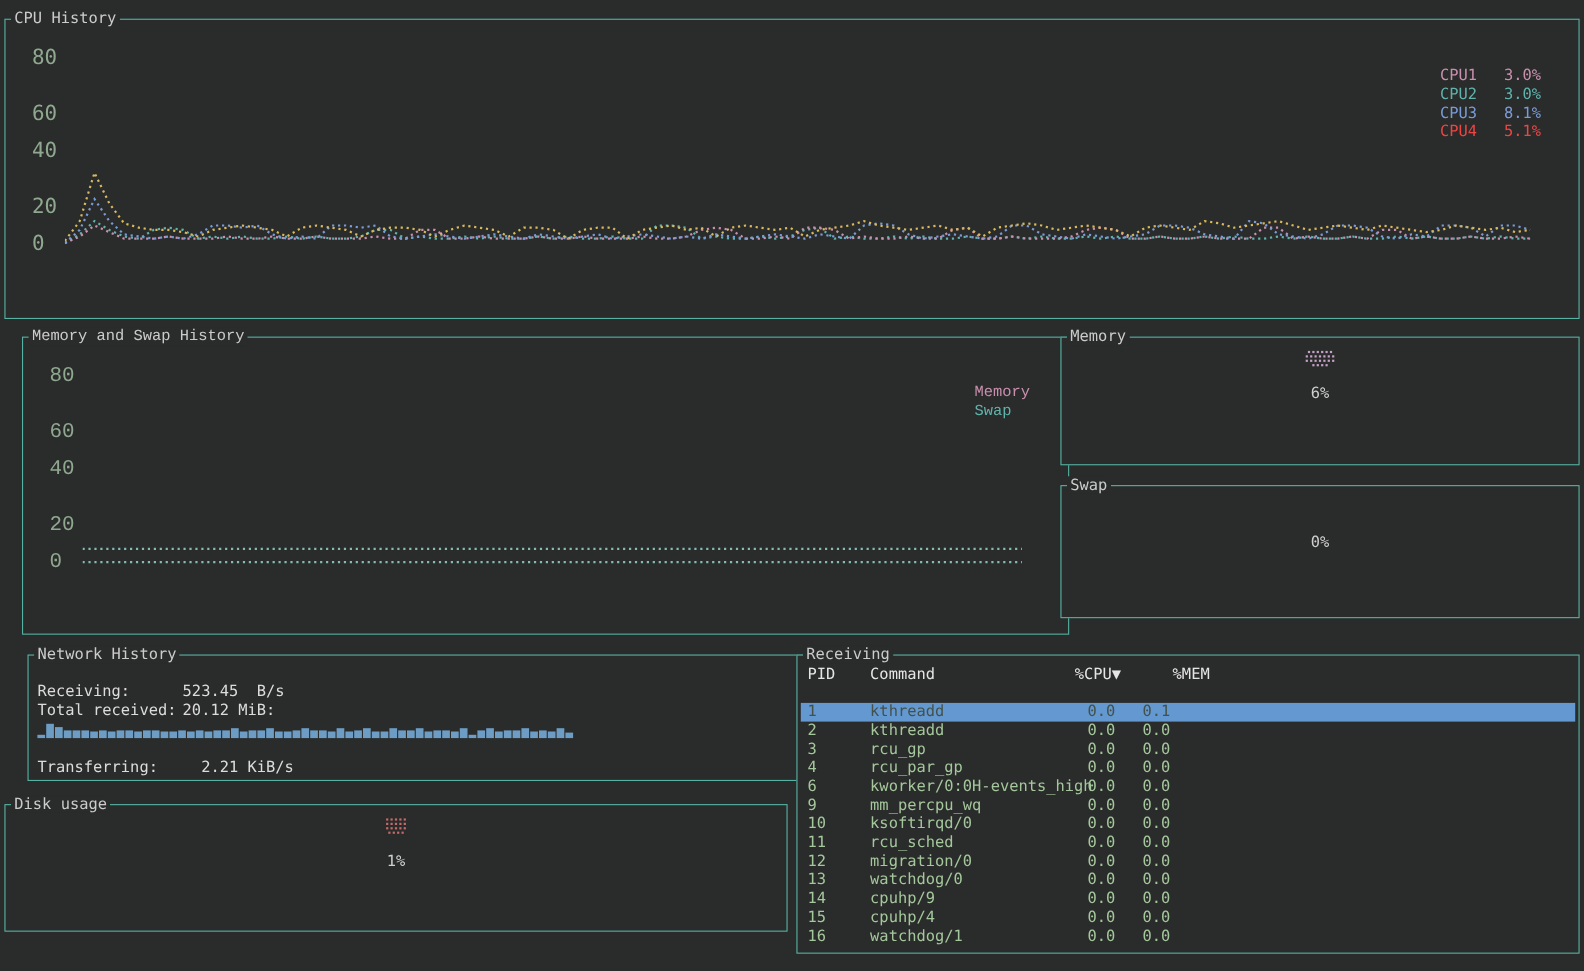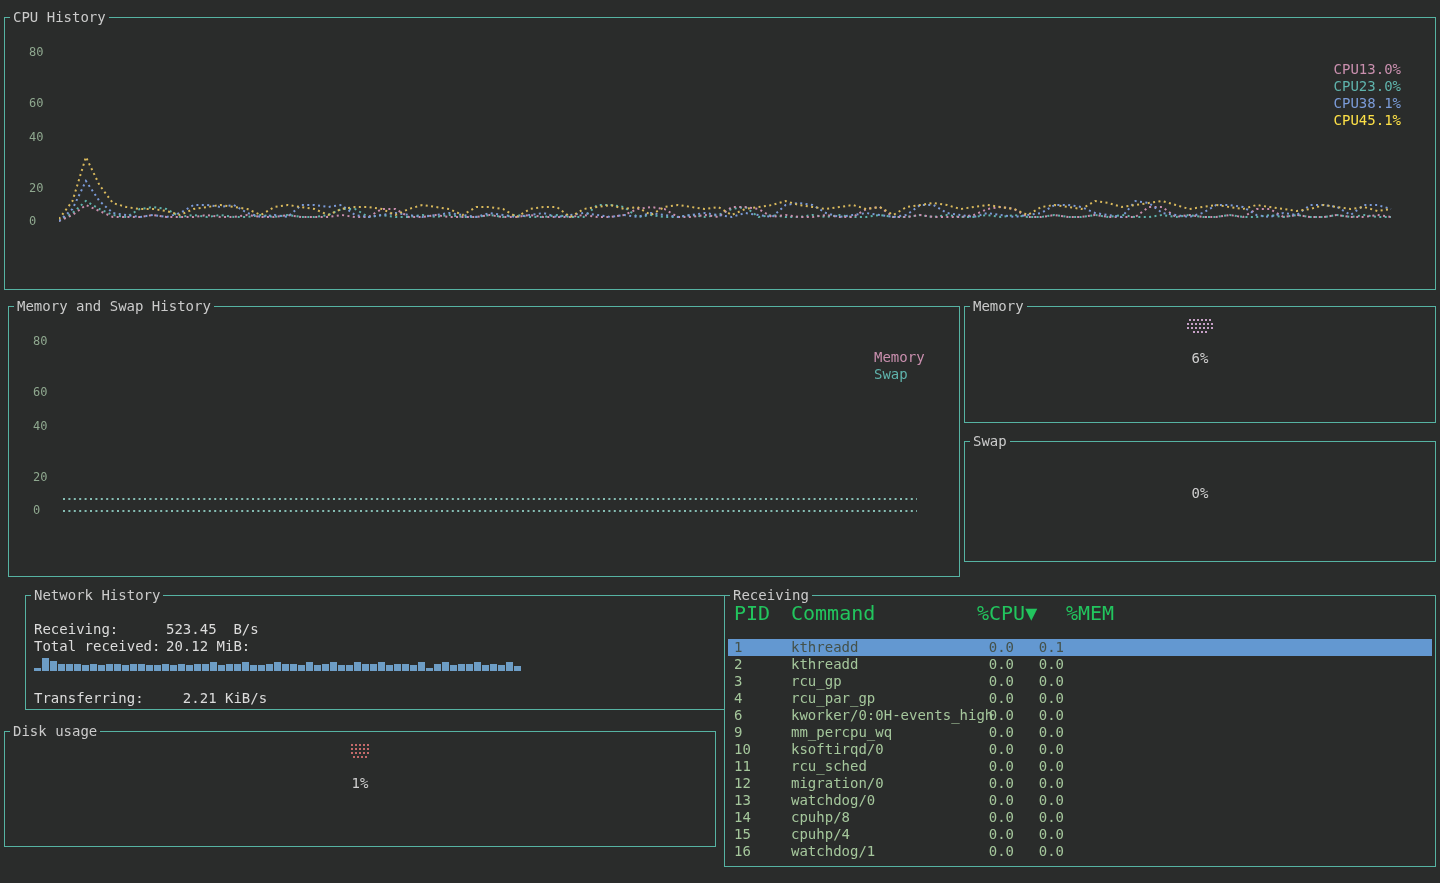--- a/index.html
+++ b/index.html
@@ -8,46 +8,46 @@
     background:#2a2c2b;
     font-family:"DejaVu Sans Mono", monospace;
   }
   .panel{position:absolute;border:1px solid #56b3a3;background:#2a2c2b;}
   .panel-title{
     position:absolute;top:-9px;left:5px;background:#2a2c2b;padding:0 3px;
     color:#cbcbcb;font-size:14px;line-height:16px;white-space:nowrap;
   }
   
   #cpu-panel{left:4px;top:17px;width:1430px;height:271px;}
-  #memswap-panel{left:8px;top:306px;width:950px;height:269px;}
+  #memswap-panel{left:20px;top:306px;width:950px;height:269px;font-family:Liberation Mono, monospace;}
   #memgauge-panel{left:964px;top:306px;width:470px;height:115px;}
   #swapgauge-panel{left:964px;top:441px;width:470px;height:119px;}
   #network-panel{left:4px;top:595px;width:710px;height:113px;margin-left:21px;}
   #disk-panel{left:4px;top:731px;width:710px;height:114px;}
   #proc-panel{left:724px;top:595px;width:710px;height:270px;}
 
-  .ytick{position:absolute;left:24px;width:34px;color:#8fa88f;font-size:12px;line-height:16px;}
+  .ytick{position:absolute;left:24px;width:34px;color:#8fa88f;font-size:19px;line-height:16px;}
   .chart-svg{position:absolute;left:54px;top:0;}
 
   .cpu-legend{position:absolute;right:34px;top:43px;width:92px;font-size:14px;}
-  .cpu-legend .lrow{display:flex;justify-content:flex-end;height:17px;line-height:17px;}
+  .cpu-legend .lrow{display:flex;justify-content:space-between;height:17px;line-height:17px;}
 
   .ms-legend{position:absolute;left:865px;top:42px;font-size:14px;}
   .ms-legend .lrow{height:17px;line-height:17px;}
 
   .gauge-dots{position:absolute;left:0;right:0;top:12px;}
   .gauge-dots .drow{display:flex;justify-content:center;height:2px;margin-bottom:2px;}
   .gauge-dots .dot{width:2px;height:2px;margin:0 1px;}
   .gauge-value{position:absolute;left:0;right:0;top:43px;text-align:center;color:#cfcfcf;font-size:14px;}
 
   .net-line{position:absolute;font-size:14px;color:#dcdcdc;white-space:pre;line-height:16px;}
   .net-spark{position:absolute;left:8px;top:62px;height:13px;display:flex;align-items:flex-end;}
   .net-spark .bar{width:7px;margin-right:1px;background:#6d9dc5;}
 
-  .phead{position:absolute;top:9px;height:17px;font-size:20px;color:#22c55e;line-height:17px;}
+  .phead{position:absolute;top:9px;height:17px;font-size:14px;color:#e5e5e5;line-height:17px;}
   .prows{position:absolute;top:43px;left:3px;right:3px;}
   .prow{position:relative;height:17px;font-size:14px;line-height:17px;color:#a5c79c;}
   .prow span{position:absolute;white-space:nowrap;}
   .prow .c-pid{left:6px;}
   .prow .c-cmd{left:63px;}
   .prow .c-cpu{left:210px;width:76px;text-align:right;}
   .prow .c-mem{left:290px;width:46px;text-align:right;}
   .prow.selected{background:#6398d1;color:#44514a;}
 </style>
 </head>
@@ -74,21 +74,21 @@
         <span>3.0%</span>
       </div>
       <div class="lrow" style="color: rgb(95, 179, 172);">
         <span>CPU2</span>
         <span>3.0%</span>
       </div>
       <div class="lrow" style="color: rgb(123, 155, 216);">
         <span>CPU3</span>
         <span>8.1%</span>
       </div>
-      <div class="lrow" style="color: #fde047;">
+      <div class="lrow" style="color: #ef4444;">
         <span>CPU4</span>
         <span>5.1%</span>
       </div>
     </div>
 </div>
 
 <div class="panel" id="memswap-panel">
   <span class="panel-title">Memory and Swap History</span>
   <div id="ms-yticks">
       <span class="ytick" style="top: 26px;">80</span>
@@ -321,21 +321,21 @@
         <span class="c-mem">0.0</span>
       </div>
       <div class="prow">
         <span class="c-pid">13</span>
         <span class="c-cmd">watchdog/0</span>
         <span class="c-cpu">0.0</span>
         <span class="c-mem">0.0</span>
       </div>
       <div class="prow">
         <span class="c-pid">14</span>
-        <span class="c-cmd">cpuhp/8</span>
+        <span class="c-cmd">cpuhp/9</span>
         <span class="c-cpu">0.0</span>
         <span class="c-mem">0.0</span>
       </div>
       <div class="prow">
         <span class="c-pid">15</span>
         <span class="c-cmd">cpuhp/4</span>
         <span class="c-cpu">0.0</span>
         <span class="c-mem">0.0</span>
       </div>
       <div class="prow">

